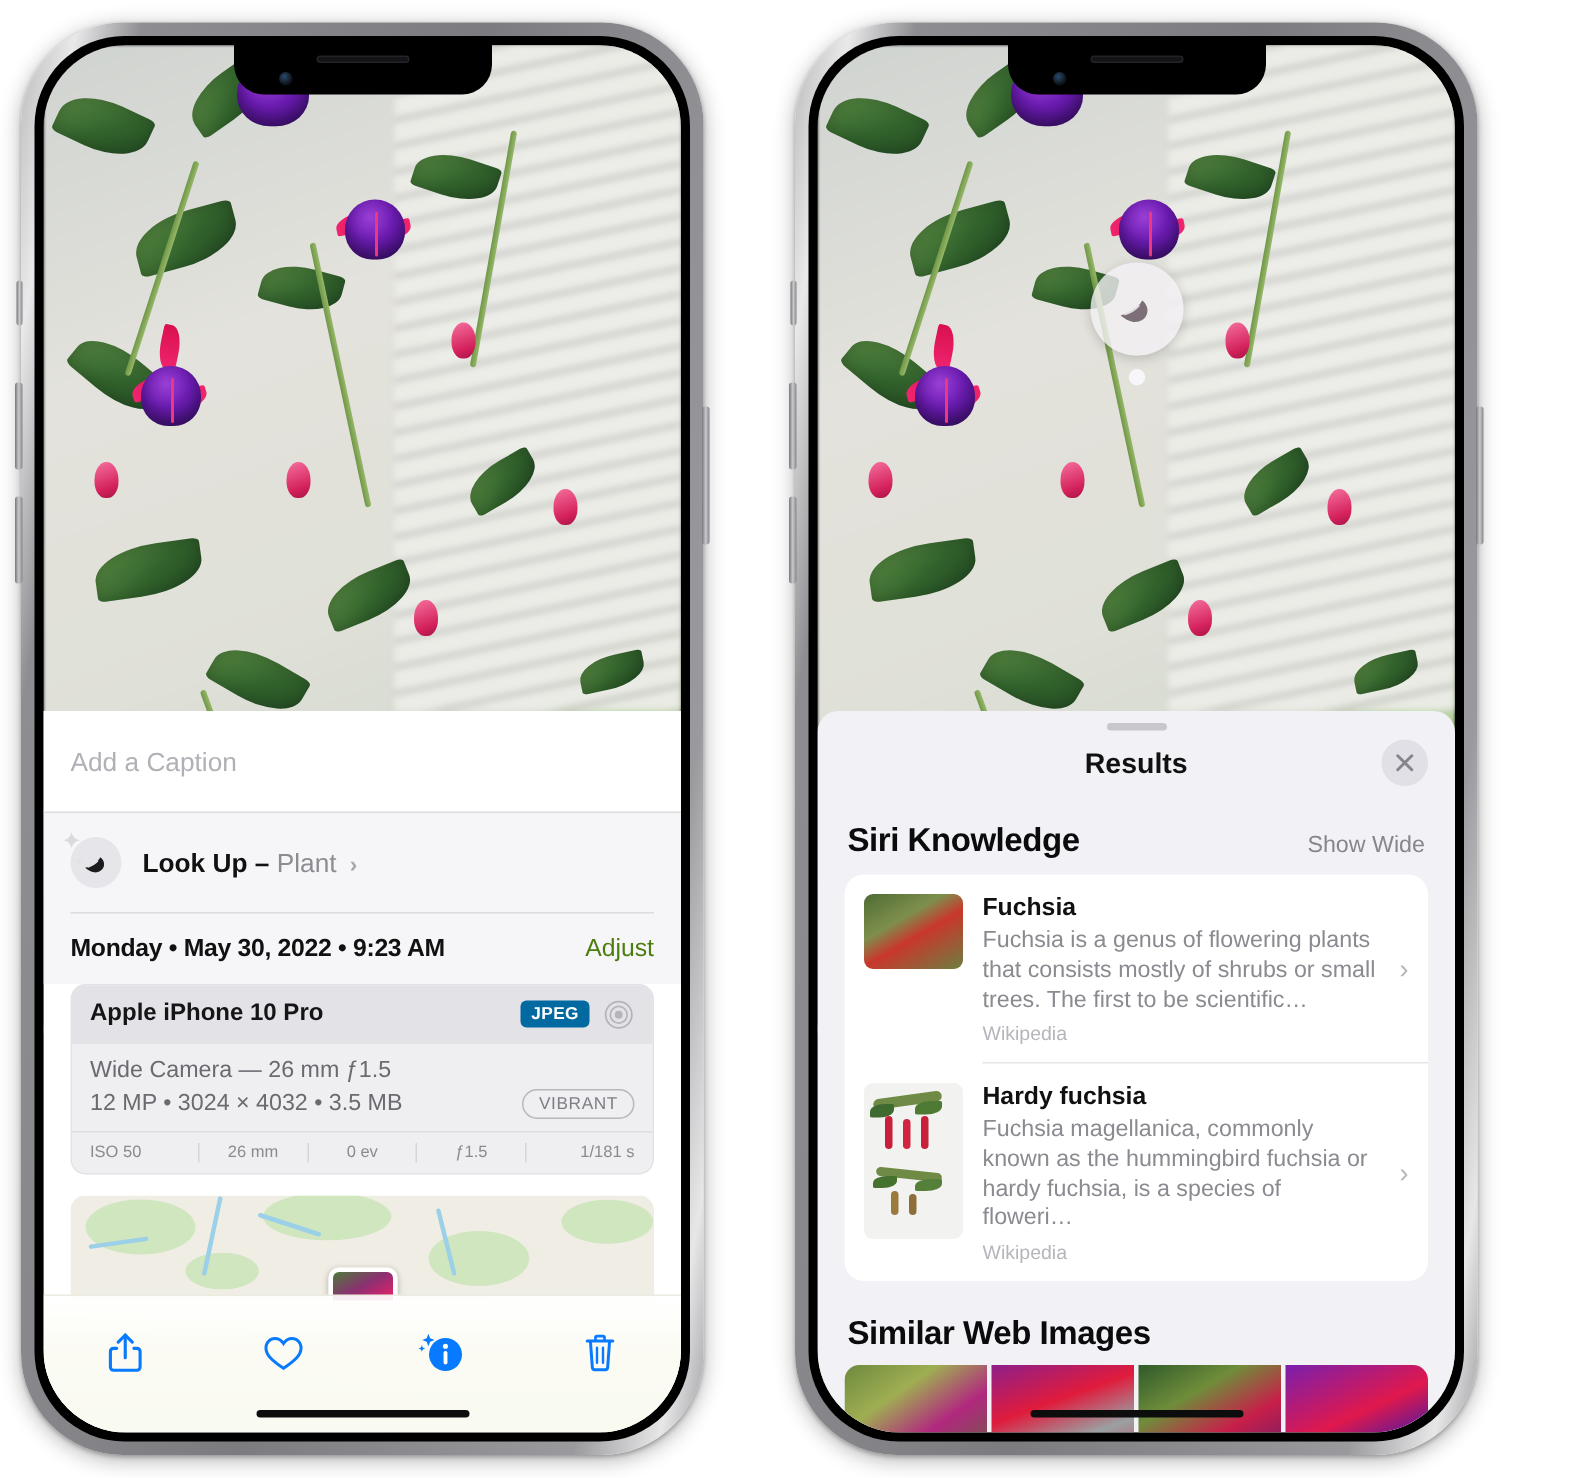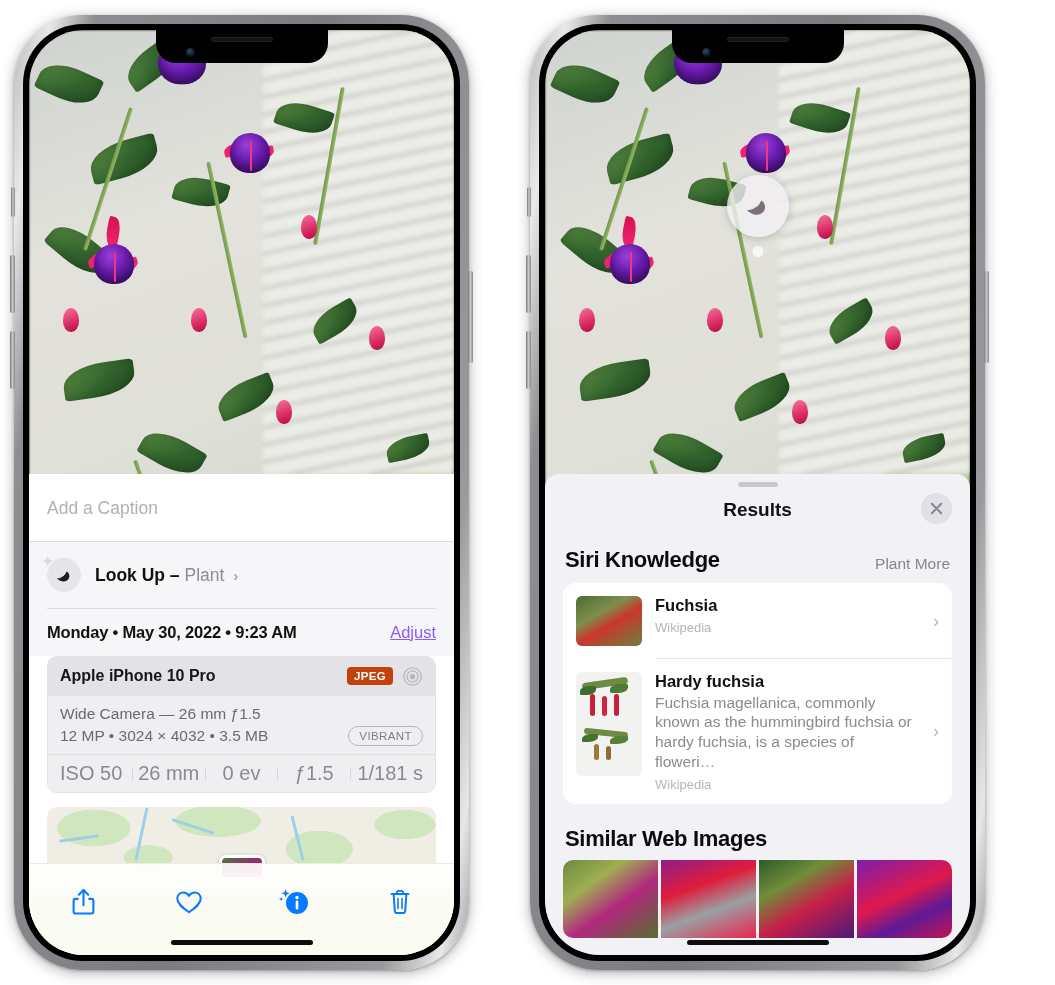--- a/index.html
+++ b/index.html
@@ -148,51 +148,51 @@
   .sparkle { position: absolute; left: -6px; top: -4px; color: #d9d9de; font-size: 16px; line-height: 1; }
   .sparkle2 { position: absolute; left: 2px; top: 12px; color: #e2e2e6; font-size: 9px; line-height: 1; }
   .lookup-text { font-size: 17.5px; font-weight: bold; color: #111; text-align: center; }
   .lookup-text .sub { font-weight: normal; color: #8c8c92; }
   .chev-gray { color: #a6a6ac; font-size: 15px; margin-left: 4px; }
 
   .meta-block { background: #f6f6f8; padding: 0 18px 14px 18px; }
   .hairline { height: .5px; background: #dcdce0; margin-bottom: 14px; }
   .meta-line1 { display: flex; align-items: baseline; justify-content: space-between; }
   .meta-date { font-size: 16.5px; font-weight: bold; color: #111; letter-spacing: -.2px; }
-  .adjust { font-size: 16.5px; color: #8b5cf6; text-decoration: underline; }
+  .adjust { font-size: 16.5px; color: #4d7c0f; }
   .meta-line2 { display: flex; align-items: center; gap: 9px; margin-top: 7px; }
   .filename { font-size: 16.5px; color: #55555c; }
 
   .cam-card {
     margin: 0 18px; border-radius: 10px; overflow: hidden;
     background: #efeff1; border: .5px solid #e2e2e6;
   }
   .cam-head {
     display: flex; align-items: center; justify-content: space-between;
     background: #e3e3e7; padding: 9px 12px;
   }
   .cam-model { font-size: 16px; font-weight: bold; color: #151518; }
   .cam-head-right { display: flex; align-items: center; gap: 9px; }
   .jpeg-badge {
-    background: #c2410c; color: #fff; font-size: 11.5px; font-weight: bold;
+    background: #0369a1; color: #fff; font-size: 11.5px; font-weight: bold;
     padding: 3px 7px; border-radius: 4px; letter-spacing: .3px;
   }
   .cam-body { padding: 9px 12px 8px 12px; background: #efeff1; }
   .cam-lens { font-size: 15.5px; color: #6a6a71; }
   .cam-row2 { display: flex; align-items: center; justify-content: space-between; margin-top: 3px; }
   .cam-spec { font-size: 15.5px; color: #6a6a71; }
   .vibrant {
     border: 1px solid #b6b6bd; color: #7d7d85; font-size: 11.5px;
     padding: 3px 10px; border-radius: 11px; letter-spacing: .4px;
   }
   .cam-exif {
     display: flex; align-items: center; border-top: .5px solid #dededf;
     padding: 7px 12px; background: #efeff1;
   }
-  .cam-exif span { flex: 1; text-align: center; font-size: 20px; color: #8a8a91; }
+  .cam-exif span { flex: 1; text-align: center; font-size: 11px; color: #8a8a91; }
   .cam-exif span:first-child { text-align: left; }
   .cam-exif span:last-child { text-align: right; }
   .exif-div { flex: 0 0 1px !important; height: 13px; background: #d6d6da; }
 
   .map-card {
     margin: 14px 18px 0 18px; height: 70px; border-radius: 10px 10px 0 0;
     position: relative; overflow: hidden;
     background:
       radial-gradient(ellipse 60px 30px at 12% 30%, #cfe6bf, #cfe6bf 60%, rgba(0,0,0,0) 62%),
       radial-gradient(ellipse 70px 26px at 44% 20%, #cfe6bf, #cfe6bf 60%, rgba(0,0,0,0) 62%),
@@ -574,28 +574,29 @@
             <div class="res-title">Results</div>
             <div class="close-btn">
               <svg width="15" height="15" viewBox="0 0 16 16">
                 <path d="M3 3 L13 13 M13 3 L3 13" stroke="#85858c" stroke-width="2.1" stroke-linecap="round"></path>
               </svg>
             </div>
           </div>
 
           <div class="sec-head">
             <div class="sec-title">Siri Knowledge</div>
-            <div class="show-more">Plant More</div>
+            <div class="show-more">Show Wide</div>
           </div>
 
           <div class="kb-card">
             <div class="kb-row">
               <div class="kb-thumb a"></div>
               <div class="kb-body">
                 <div class="kb-title">Fuchsia</div>
+                <div class="kb-desc">Fuchsia is a genus of flowering plants that consists mostly of shrubs or small trees. The first to be scientific…</div>
                 <div class="kb-src">Wikipedia</div>
               </div>
               <div class="kb-chev">›</div>
             </div>
 
             <div class="kb-div"></div>
 
             <div class="kb-row">
               <div class="kb-thumb b">
                 <div style="position:absolute;left:6px;top:8px;width:46px;height:7px;background:#6f8a45;border-radius:4px;transform:rotate(-8deg);"></div>

